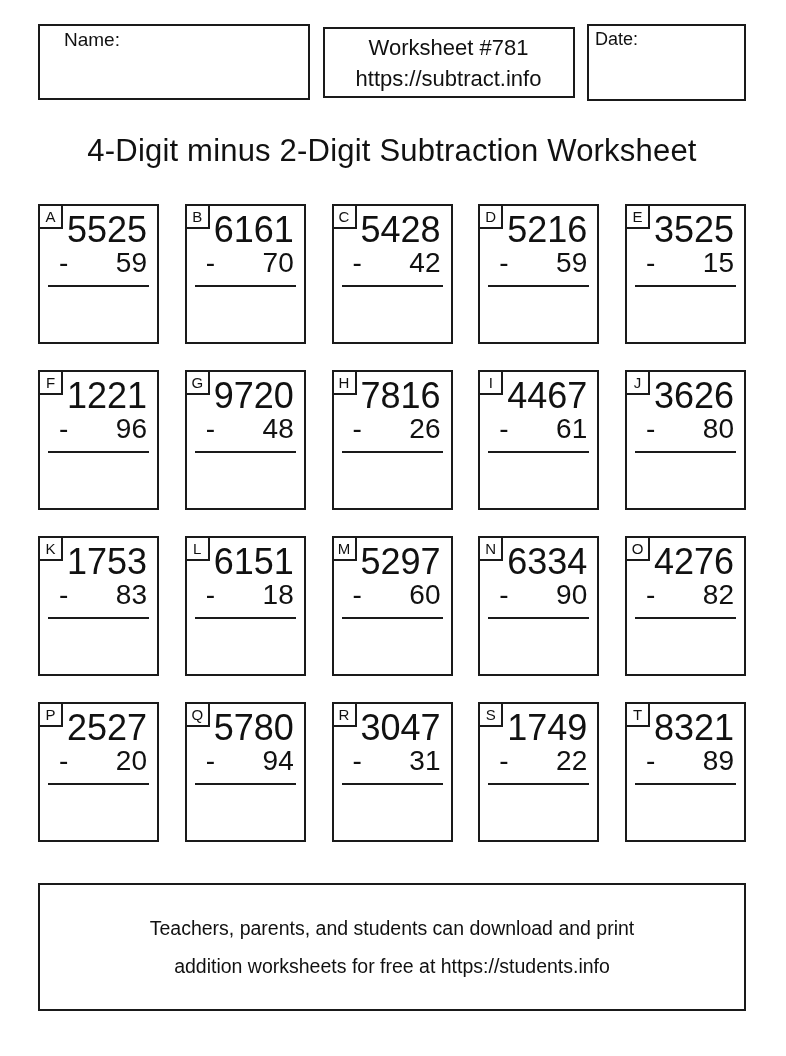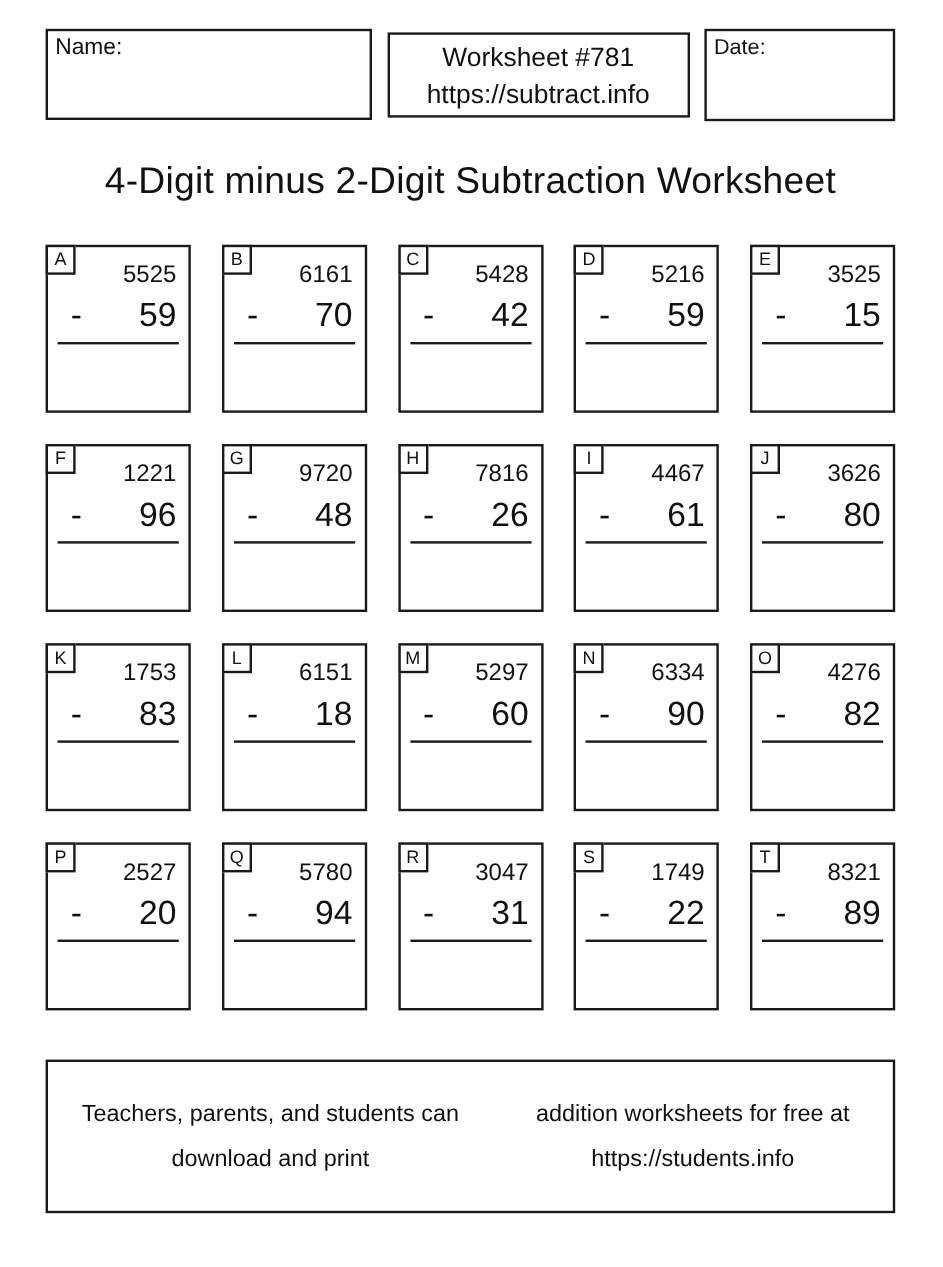--- a/index.html
+++ b/index.html
@@ -9,21 +9,21 @@
     font-family: "Liberation Sans", sans-serif;
     color: #111111;
     position: relative;
     overflow: hidden;
   }
   .page { width: 786px; height: 1056px; padding: 24px 40px 0 38px; }
 
   
   .header { display: flex; justify-content: space-between; align-items: flex-start; }
   .hdr-box { border: 2px solid #1a1a1a; background: #fff; }
-  .name-box { width: 272px; height: 76px; padding: 3px 6px; font-size: 19px; }
+  .name-box { width: 272px; height: 76px; padding: 3px 24px; font-size: 19px; }
   .ws-box {
     width: 252px; height: 71px; margin-top: 3px;
     display: flex; flex-direction: column; justify-content: center; align-items: center;
     text-align: center; font-size: 22px; line-height: 31px;
   }
   .date-box { width: 159px; height: 77px; padding: 3px 6px; font-size: 18px; }
 
   
   .title {
     margin-top: 32px;
@@ -51,40 +51,40 @@
   }
   .plabel {
     position: absolute; top: -2px; left: -2px;
     width: 25px; height: 25px;
     border: 2px solid #1a1a1a;
     background: #fff;
     display: flex; align-items: center; justify-content: center;
     font-size: 15px;
   }
   .minuend {
-    font-size: 20px; line-height: 33px;
+    font-size: 36px; line-height: 33px;
     text-align: right; padding-right: 10px;
   }
   .subrow {
     display: flex; justify-content: space-between; align-items: baseline;
     font-size: 28px; line-height: 34px;
     padding: 0 10px 0 19px;
   }
   .answer-line {
     border-bottom: 2px solid #1a1a1a;
     margin: 5px 8px 0 8px;
   }
   .answer-space { height: 55px; }
 
   
   .footer {
     margin-top: 41px;
     height: 128px;
     border: 2px solid #1a1a1a;
-    display: flex; flex-direction: row; justify-content: center; align-items: center;
+    display: flex; flex-direction: column; justify-content: center; align-items: center;
     text-align: center;
     font-size: 19.5px; line-height: 38px;
   }
 </style>
 </head>
 <body>
 
 <div class="page">
 
   <div class="header">

